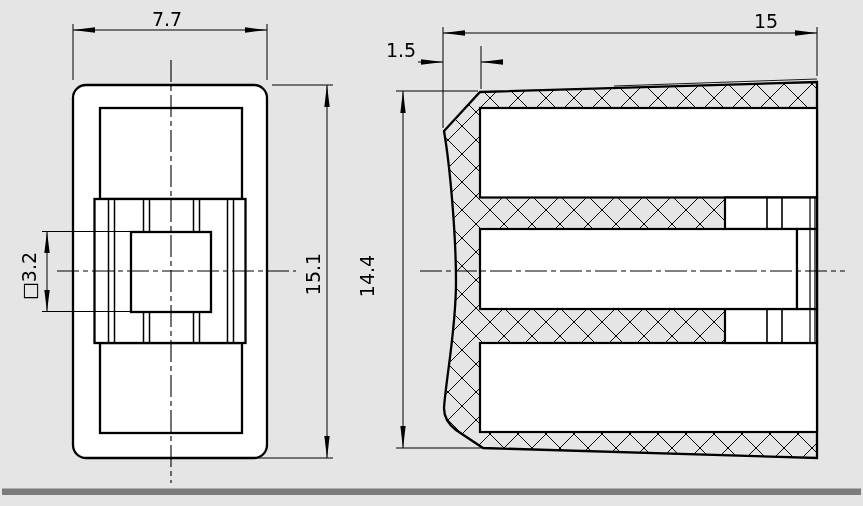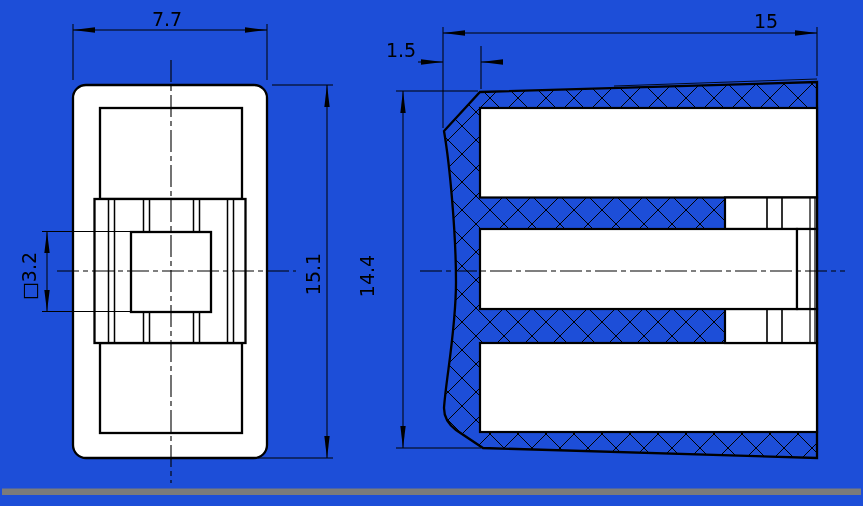--- a/index.html
+++ b/index.html
@@ -1,16 +1,16 @@
 <!DOCTYPE html>
 <html><head>
 <meta charset="utf-8">
 <style>
   html,body{margin:0;padding:0;background:#ffffff;}
-  .stage{width:863px;height:506px;position:relative;background:#1d4ed8;overflow:hidden;}
+  .stage{width:863px;height:506px;position:relative;background:#e5e5e5;overflow:hidden;}
   svg{display:block;}
   text{font-family:"DejaVu Sans","Liberation Sans",sans-serif;fill:#000;}
   .dimtext{font-size:19px;}
 </style>
 </head>
 <body>
 
 <div class="stage">
 <svg width="863" height="506" viewBox="0 0 863 506">
   <defs>

